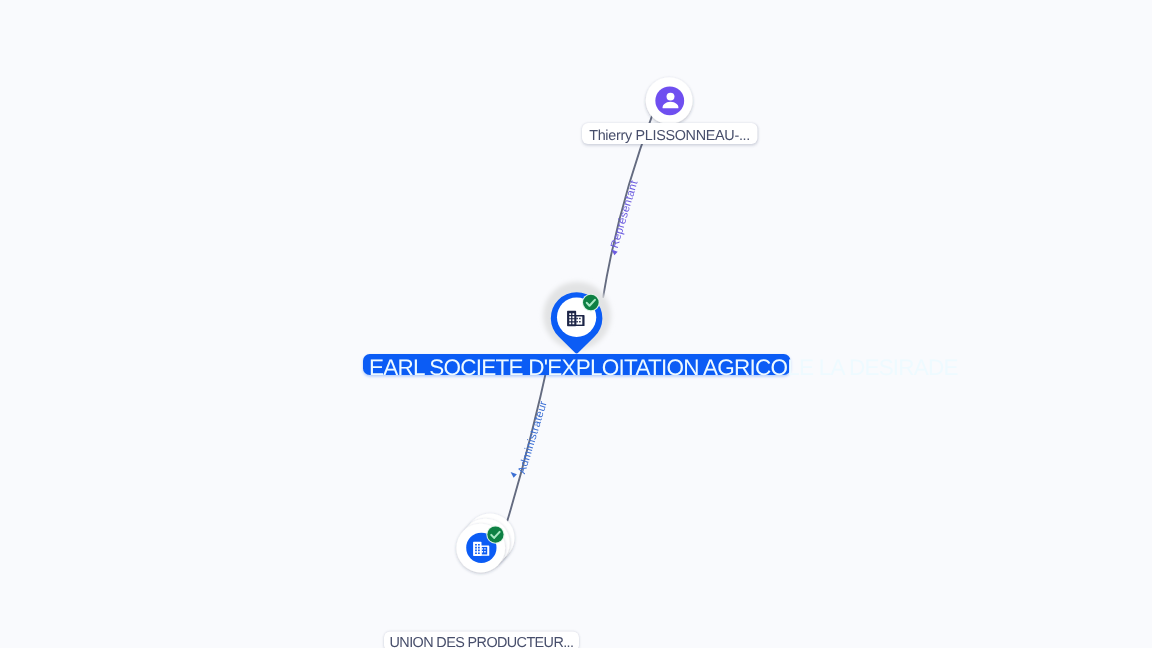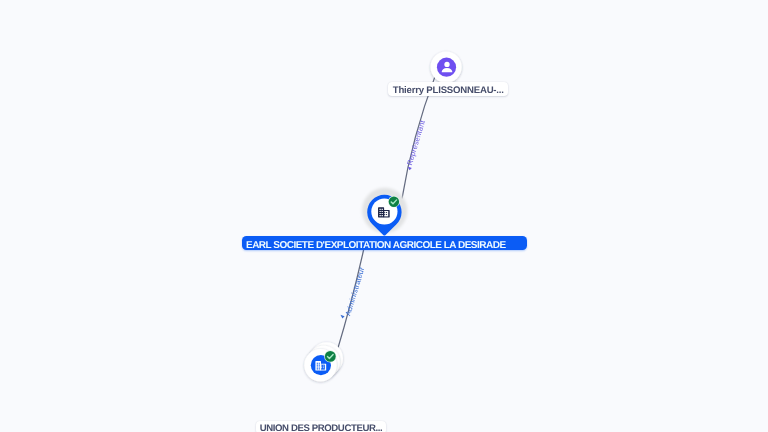--- a/index.html
+++ b/index.html
@@ -4,27 +4,27 @@
 <style>
   html,body{margin:0;padding:0;}
   body{width:768px;height:432px;overflow:hidden;background:#f9fafd;
        font-family:"Liberation Sans",sans-serif;
        -webkit-font-smoothing:antialiased;text-rendering:geometricPrecision;}
   #stage{position:relative;width:768px;height:432px;background:#f9fafd;}
   svg.layer{position:absolute;left:0;top:0;width:768px;height:432px;overflow:visible;}
   .lbl{position:absolute;box-sizing:border-box;background:#fff;border-radius:4px;
        box-shadow:0 1px 2px rgba(50,60,100,.16), 0 0 1.5px rgba(50,60,100,.12);
        color:#474e6b;font-size:9.6px;line-height:10px;height:13.6px;
-       padding:3.7px 4.7px 0 4.4px;white-space:nowrap;letter-spacing:-0.206px;font-weight:bold;}
+       padding:3.7px 4.7px 0 4.4px;white-space:nowrap;letter-spacing:-0.206px;}
   .ink{fill:var(--ink);}
   .paper{fill:var(--paper);}
   .lbl.sel{background:#0b5cf5;color:#eefaff;border-radius:4.5px;
        box-shadow:0 1px 2px rgba(11,92,245,.30);
-       font-size:10px;letter-spacing:-0.506px;padding:4.9px 3.8px 0;
-       width:284.7px;height:13.9px;line-height:10.7px;}
+       font-size:15px;letter-spacing:-0.506px;padding:4.9px 3.8px 0;
+       width:284.7px;height:13.9px;line-height:10.7px;text-align:right;}
   .lbl.union{letter-spacing:-0.394px;padding-left:4.1px;padding-right:4.1px;margin-top:40px;}
 </style>
 </head>
 <body>
 
 <div id="stage">
 
   <svg class="layer" viewBox="0 0 768 432">
     <g>
       <path d="M 435.3 75.6 Q 412.1 137.0 402.0 198.6" fill="none" stroke="#646b80" stroke-width="1.25"></path>

